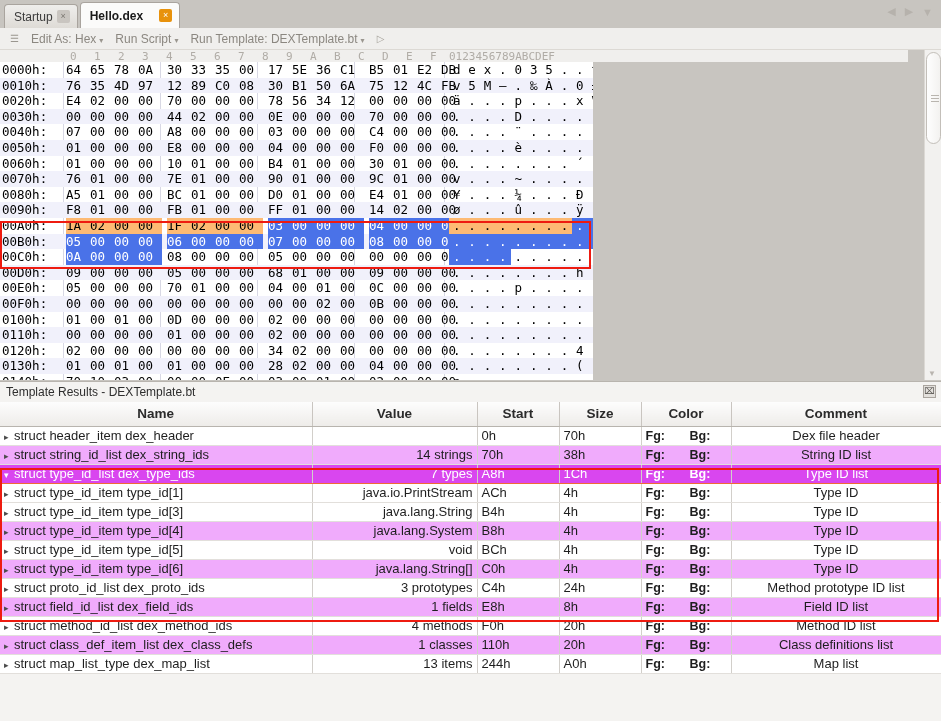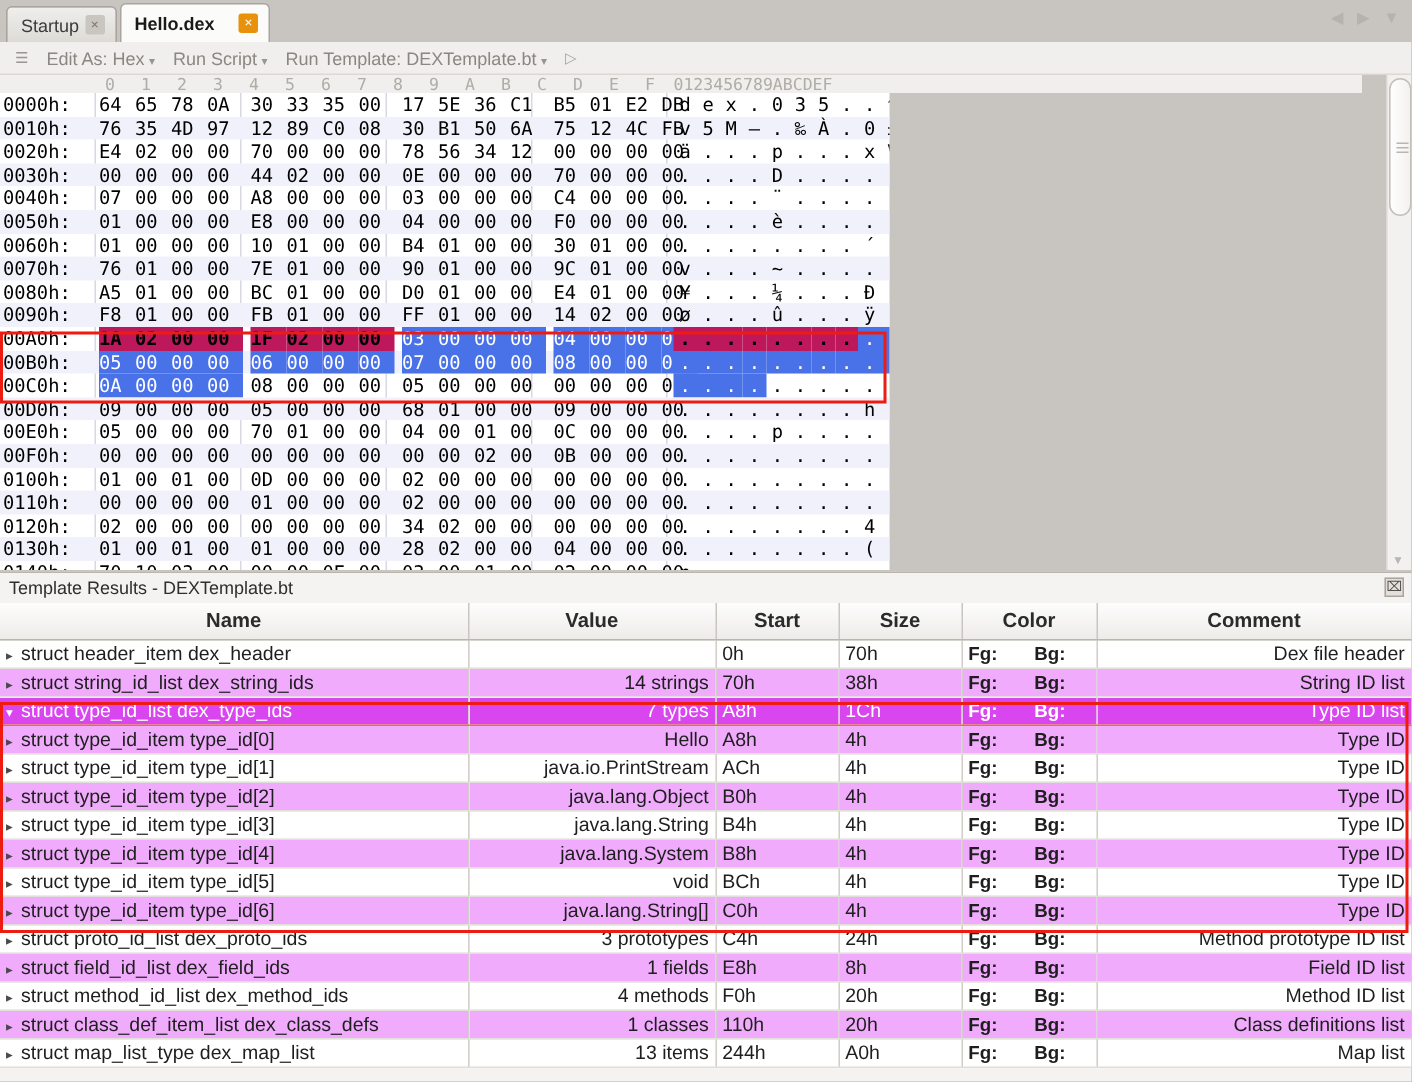--- a/index.html
+++ b/index.html
@@ -74,21 +74,21 @@
     position: relative; height: 15.6px; line-height: 15.6px;
     font-family: "DejaVu Sans Mono", monospace; font-size: 12.5px;
     color: #000; white-space: pre;
   }
   .hexrow.alt { background: #f1f1fb; }
   .addr { position: absolute; left: 2px; }
   .hexcells { position: absolute; left: 66px; }
   .asc { position: absolute; left: 449px; letter-spacing: 0px; }
   .hx { display: inline-block; width: 24px; text-align: left; }
   .gap { display: inline-block; width: 5px; }
-  .sel-yellow { background: #be185d; font-weight: bold; }
+  .sel-yellow { background: #fdba74; }
   .sel-blue { background: #4a72e8; color: #ffffff; }
   .ac { display: inline-block; width: 15.4px; text-align: center; }
   .vline {
     position: absolute; top: 0; width: 1px; height: 318px;
     background: #d8d8e4;
   }
   .selbox {
     position: absolute; border: 2px solid #ee1b10; pointer-events: none;
   }
 
@@ -143,21 +143,21 @@
     white-space: nowrap; overflow: hidden;
   }
   tr.odd td { background: #ffffff; }
   tr.even td { background: #f0abfc; }
   tr.sel td { background: #d946ef; color: #ffffff; border-bottom-color:#f06a36; }
   td.c-name { text-align: left; }
   td.c-val  { text-align: right; }
   td.c-start{ text-align: left; }
   td.c-size { text-align: left; }
   td.c-color{ text-align: left; font-weight: bold; font-size: 12.5px; }
-  td.c-cmt  { text-align: right; margin-left: 28px; }
+  td.c-cmt  { text-align: center; margin-left: 28px; }
   .tw { display: inline-block; width: 10px; color: #4a4a4a; font-size: 9px; }
   tr.sel .tw { color: #ffffff; }
   .ind1 { padding-left: 8px; }
   .ind2 { padding-left: 26px; }
   .bgcell { display:inline-block; width: 44px; }
   .tplsel-box {
     position: absolute; border: 2px solid #ee1b10; pointer-events: none;
   }
 </style>
 </head>
@@ -297,40 +297,24 @@
             <td class="c-cmt">String ID list</td>
           </tr>
           <tr class="sel">
             <td class="c-name ind1"><span class="tw">▾</span><span>struct type_id_list dex_type_ids</span></td>
             <td class="c-val">7 types</td>
             <td class="c-start">A8h</td>
             <td class="c-size">1Ch</td>
             <td class="c-color"><span class="bgcell">Fg:</span><span>Bg:</span></td>
             <td class="c-cmt">Type ID list</td>
           </tr>
-          <tr class="even">
-            <td class="c-name ind2"><span class="tw">▸</span><span>struct type_id_item type_id[0]</span></td>
-            <td class="c-val">Hello</td>
-            <td class="c-start">A8h</td>
-            <td class="c-size">4h</td>
-            <td class="c-color"><span class="bgcell">Fg:</span><span>Bg:</span></td>
-            <td class="c-cmt">Type ID</td>
-          </tr>
           <tr class="odd">
             <td class="c-name ind2"><span class="tw">▸</span><span>struct type_id_item type_id[1]</span></td>
             <td class="c-val">java.io.PrintStream</td>
             <td class="c-start">ACh</td>
-            <td class="c-size">4h</td>
-            <td class="c-color"><span class="bgcell">Fg:</span><span>Bg:</span></td>
-            <td class="c-cmt">Type ID</td>
-          </tr>
-          <tr class="even">
-            <td class="c-name ind2"><span class="tw">▸</span><span>struct type_id_item type_id[2]</span></td>
-            <td class="c-val">java.lang.Object</td>
-            <td class="c-start">B0h</td>
             <td class="c-size">4h</td>
             <td class="c-color"><span class="bgcell">Fg:</span><span>Bg:</span></td>
             <td class="c-cmt">Type ID</td>
           </tr>
           <tr class="odd">
             <td class="c-name ind2"><span class="tw">▸</span><span>struct type_id_item type_id[3]</span></td>
             <td class="c-val">java.lang.String</td>
             <td class="c-start">B4h</td>
             <td class="c-size">4h</td>
             <td class="c-color"><span class="bgcell">Fg:</span><span>Bg:</span></td>

